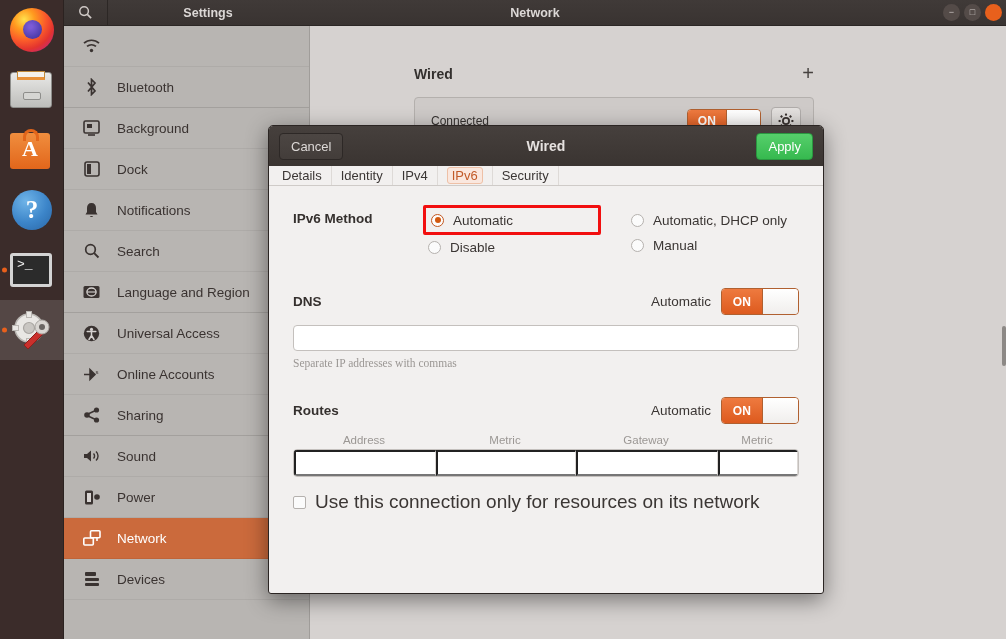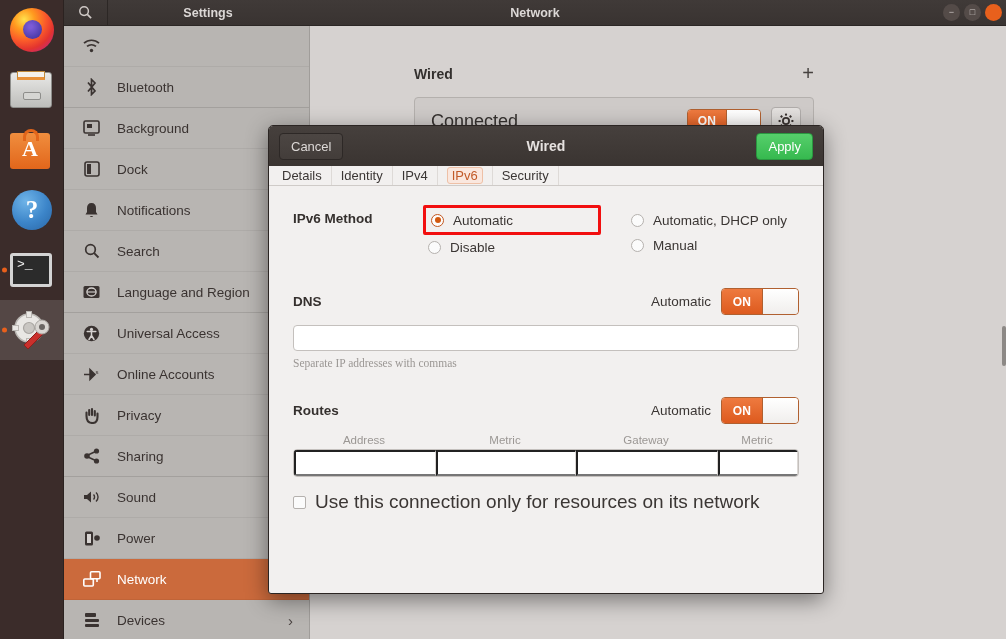--- a/index.html
+++ b/index.html
@@ -156,21 +156,21 @@
   .np-head {
     display: flex; align-items: center; justify-content: space-between;
     color: #33302e; font-size: 14px; font-weight: bold;
   }
   .np-plus { font-size: 20px; color: #46413f; font-weight: normal; }
   .np-card {
     background: #cecac8; border: 1px solid #b4b0ad; border-radius: 4px;
     height: 48px; display: flex; align-items: center;
     padding: 0 12px 0 16px; gap: 10px;
   }
-  .np-card-label { flex: 1; color: #35312f; font-size: 18px; }
+  .np-card-label { flex: 1; color: #35312f; font-size: 12px; }
   .np-gear {
     width: 30px; height: 28px; border-radius: 4px;
     background: linear-gradient(#e4e1df, #d2cfcc);
     border: 1px solid #b0acaa;
     display: flex; align-items: center; justify-content: center;
   }
 
   
   .toggle {
     width: 78px; height: 27px; border-radius: 4px;
@@ -499,29 +499,20 @@
         <div class="side-item">
           <span class="side-ic">
             <svg width="18" height="15" viewBox="0 0 18 15">
               <path d="M1 7.5 L7 7.5 M7 2.5 L7 12.5 L12 7.5 Z" fill="#3a3331" stroke="#3a3331" stroke-width="1.5"></path>
               <text x="12.5" y="6.5" font-size="6" fill="#3a3331" font-family="sans-serif">s</text>
             </svg>
           </span>
           <span class="side-label">Online Accounts</span>
         </div>
 
-        <div class="side-item">
-          <span class="side-ic">
-            <svg width="16" height="17" viewBox="0 0 16 17">
-              <path d="M2.5 9 L2.5 5.5 M5.2 8 L5.2 3 M8 8 L8 2 M10.8 8.5 L10.8 4
-                       M2.5 9 C2.5 14 5 16 8.5 16 C12 16 13.5 13.5 13.5 10 L13.5 6.5" stroke="#3a3331" stroke-width="2.1" fill="none" stroke-linecap="round"></path>
-            </svg>
-          </span>
-          <span class="side-label">Privacy</span>
-        </div>
 
         <div class="side-item sep-after">
           <span class="side-ic">
             <svg width="16" height="16" viewBox="0 0 16 16">
               <circle cx="12.5" cy="3" r="2.6" fill="#3a3331"></circle>
               <circle cx="12.5" cy="13" r="2.6" fill="#3a3331"></circle>
               <circle cx="3" cy="8" r="2.8" fill="#3a3331"></circle>
               <line x1="4.5" y1="6.8" x2="11" y2="3.8" stroke="#3a3331" stroke-width="1.5"></line>
               <line x1="4.5" y1="9.2" x2="11" y2="12.2" stroke="#3a3331" stroke-width="1.5"></line>
             </svg>

